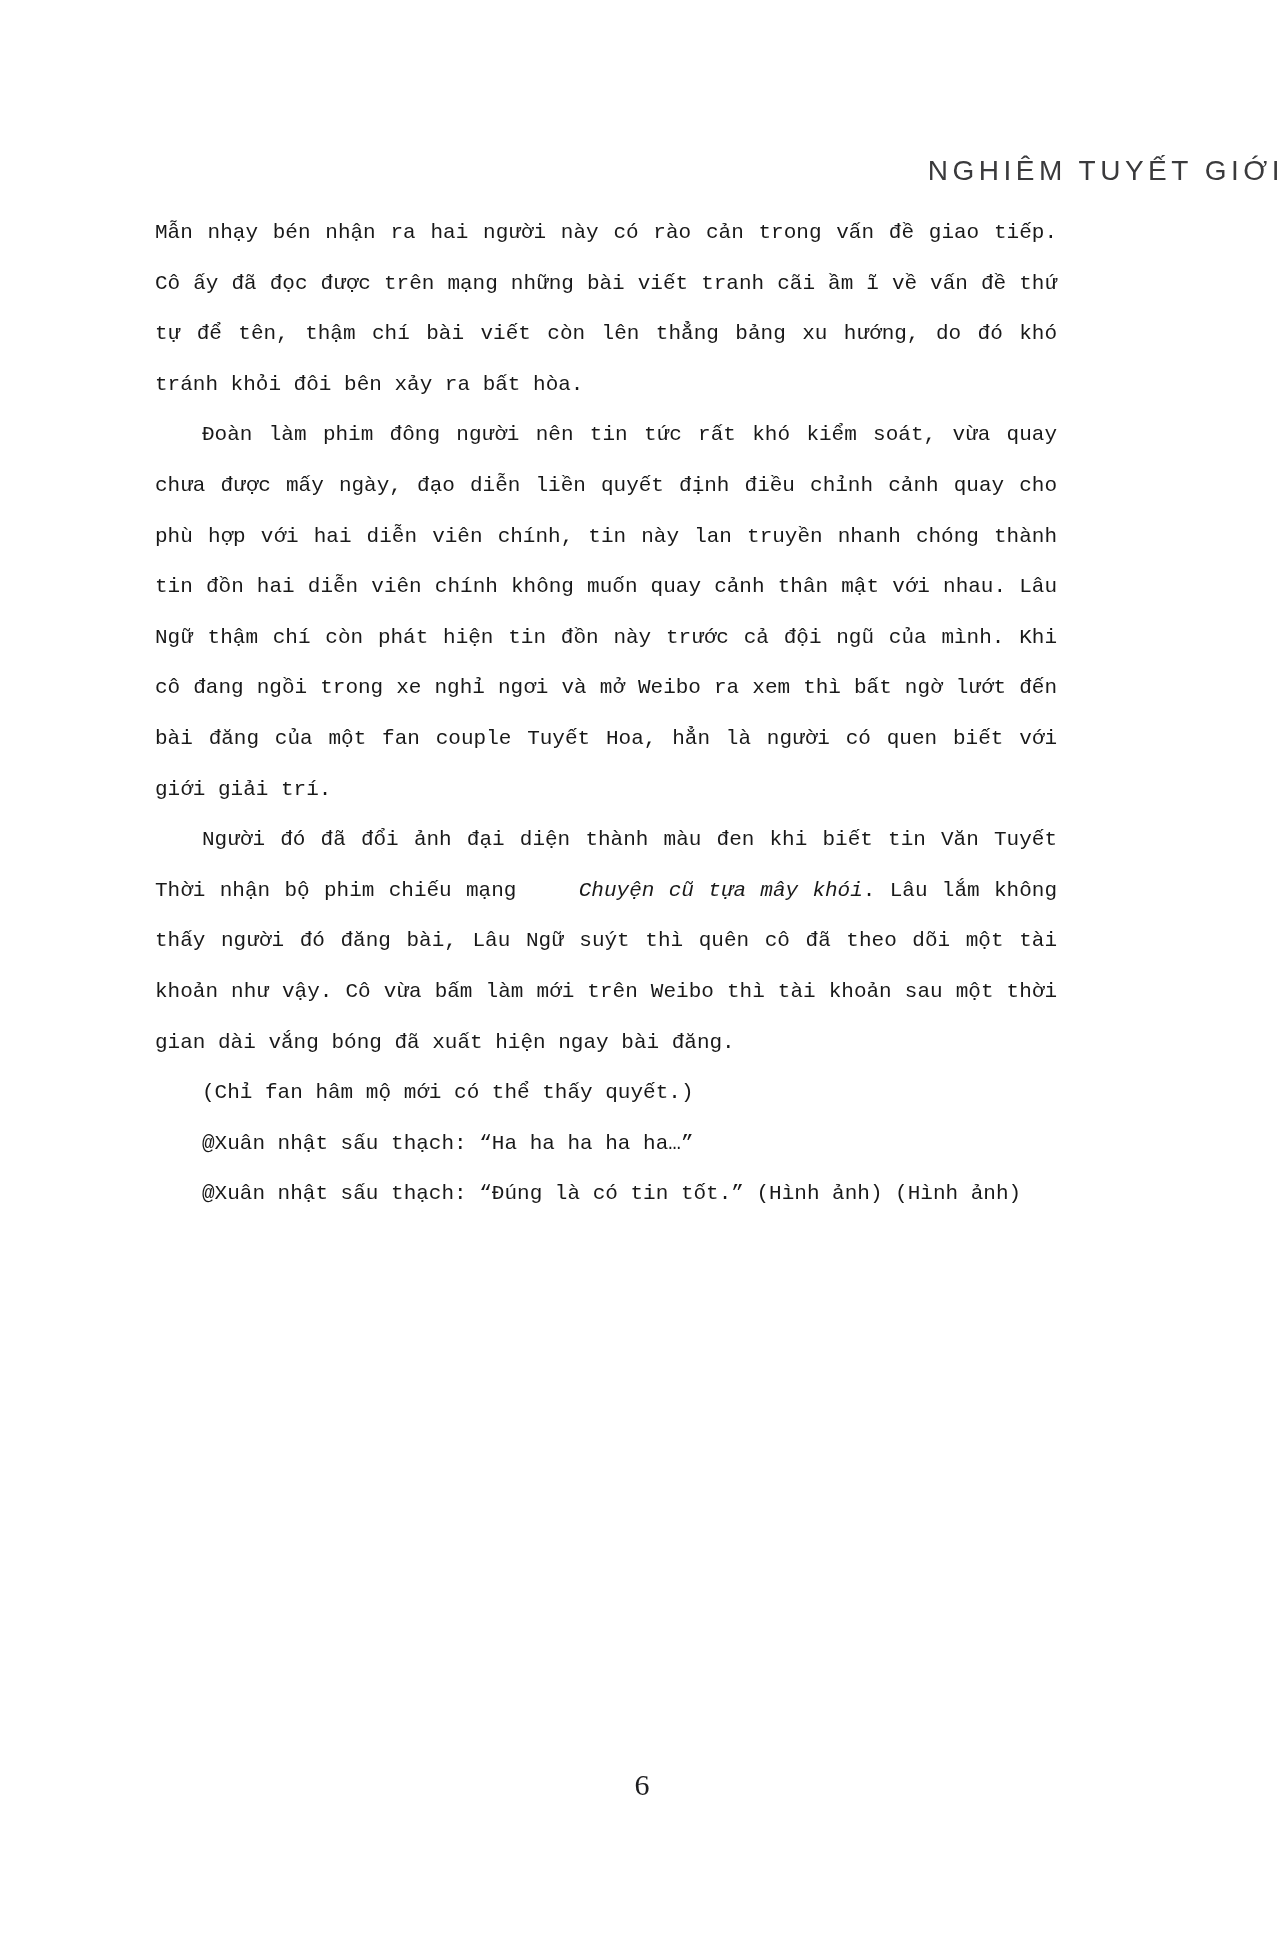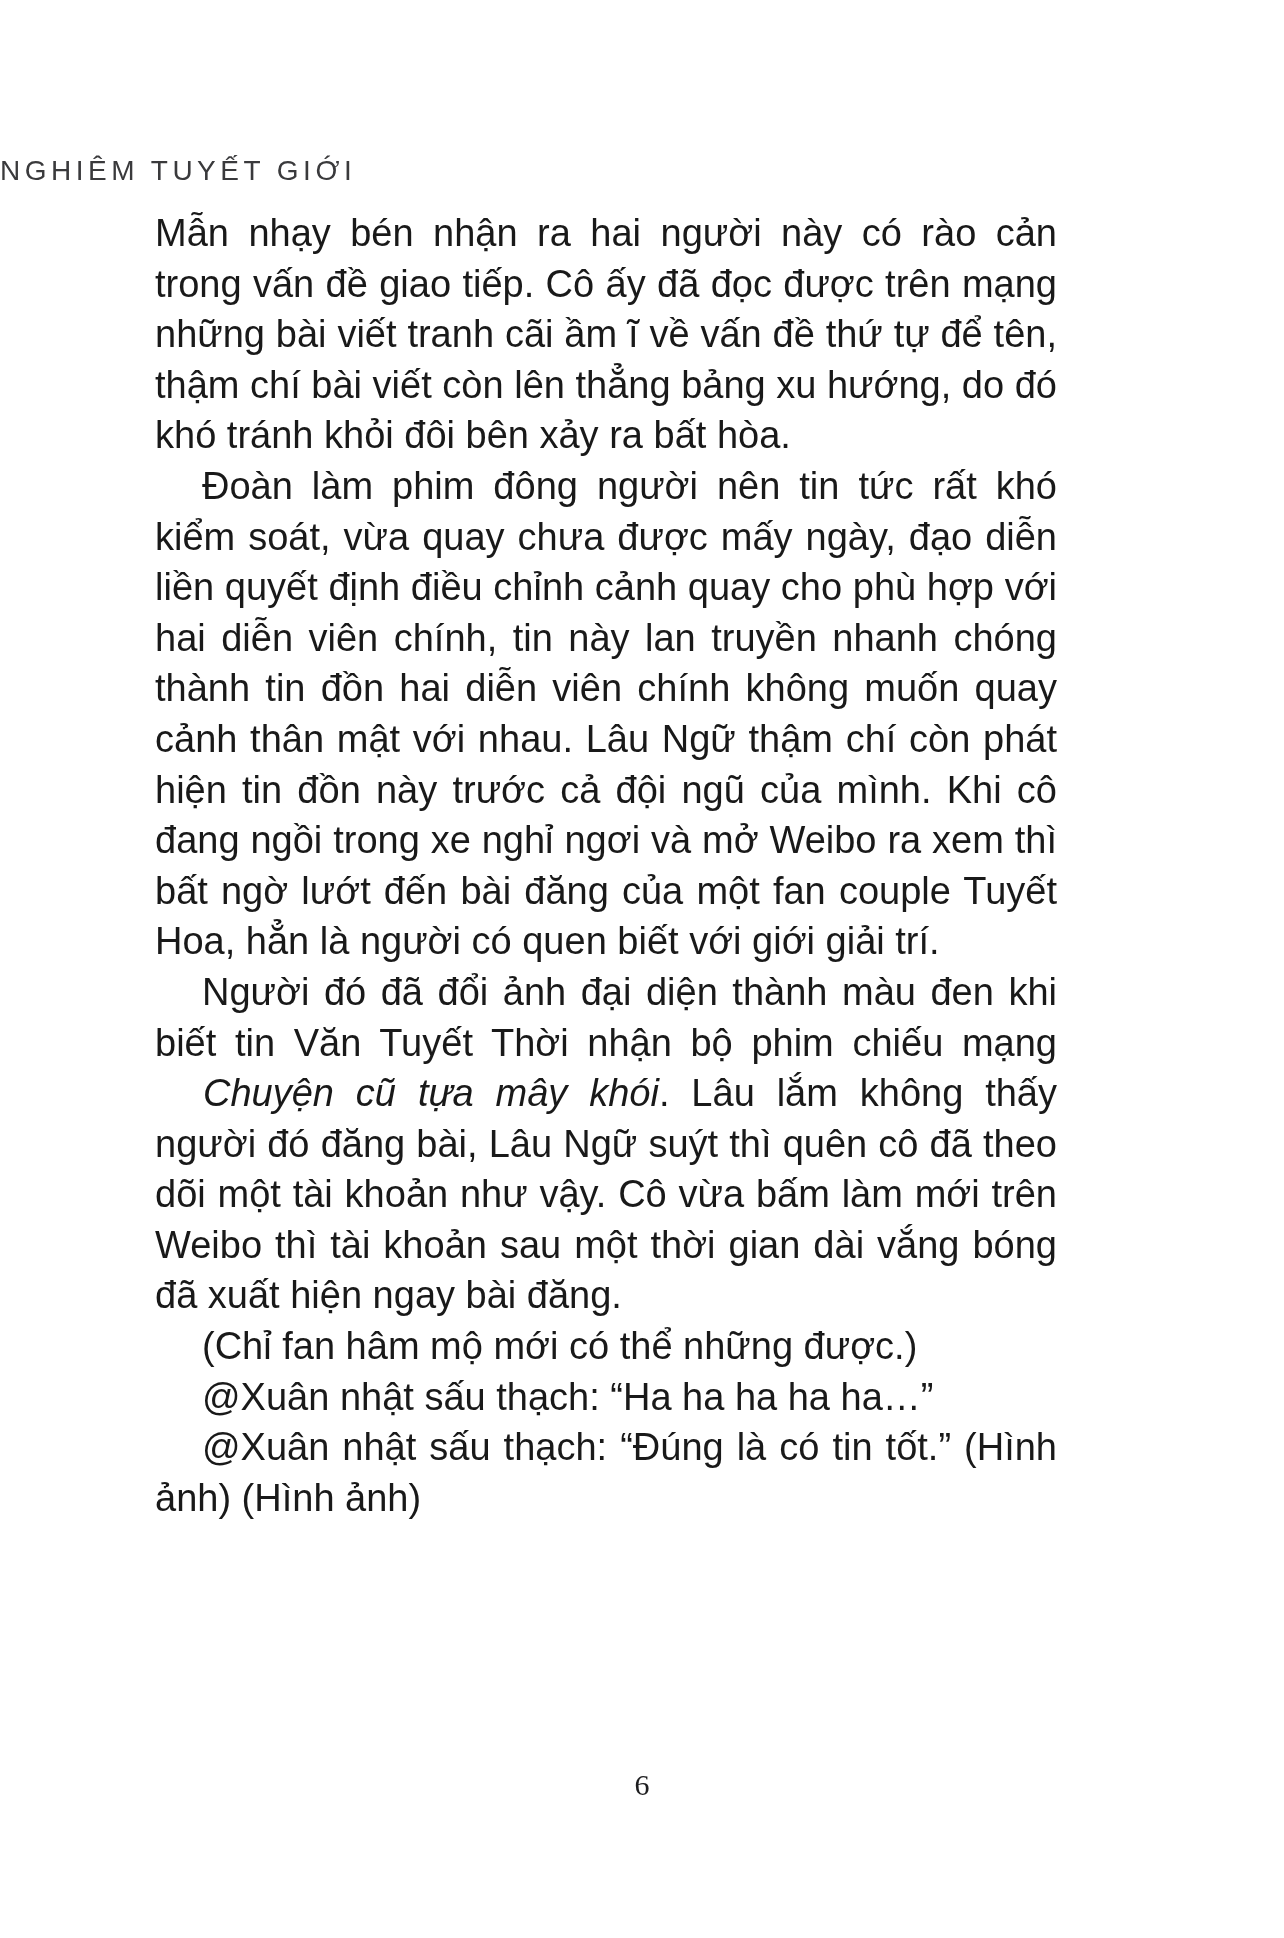--- a/index.html
+++ b/index.html
@@ -16,37 +16,37 @@
     overflow: hidden;
     box-sizing: border-box;
   }
 
   
   .running-header {
     position: absolute;
     top: 155px;
     left: 0;
     width: 1284px;
-    text-align: left;
+    text-align: right;
     font-family: "Liberation Sans", sans-serif;
     font-weight: 300;
     font-size: 28px;
     letter-spacing: 4.5px;
     color: #3a3a3c;
     white-space: nowrap;
   }
 
   
   .text-column {
     position: absolute;
     top: 208px;
     left: 155px;
     width: 902px;
-    font-family: Liberation Sans, sans-serif;
-    font-size: 38px;
+    font-family: Liberation Mono, monospace;
+    font-size: 21px;
     line-height: 50.6px;
     color: #191919;
     text-align: justify;
     text-justify: inter-word;
     -webkit-hyphens: none;
     hyphens: none;
   }
 
   .para {
     margin: 0;
@@ -93,21 +93,21 @@
 
   <div class="text-column">
 
     <p class="para"><span>Mẫn nhạy bén nhận ra hai người này có rào cản trong vấn đề giao tiếp. Cô ấy đã đọc được trên mạng những bài viết tranh cãi ầm ĩ về vấn đề thứ tự để tên, thậm chí bài viết còn lên thẳng bảng xu hướng, do đó khó tránh khỏi đôi bên xảy ra bất hòa.</span></p>
 
 
     <p class="para indent"><span>Đoàn làm phim đông người nên tin tức rất khó kiểm soát, vừa quay chưa được mấy ngày, đạo diễn liền quyết định điều chỉnh cảnh quay cho phù hợp với hai diễn viên chính, tin này lan truyền nhanh chóng thành tin đồn hai diễn viên chính không muốn quay cảnh thân mật với nhau. Lâu Ngữ thậm chí còn phát hiện tin đồn này trước cả đội ngũ của mình. Khi cô đang ngồi trong xe nghỉ ngơi và mở Weibo ra xem thì bất ngờ lướt đến bài đăng của một fan couple Tuyết Hoa, hẳn là người có quen biết với giới giải trí.</span></p>
 
     <p class="para indent"><span>Người đó đã đổi ảnh đại diện thành màu đen khi biết tin Văn Tuyết Thời nhận bộ phim chiếu mạng </span><span class="book-title">Chuyện cũ tựa mây khói</span><span>. Lâu lắm không thấy người đó đăng bài, Lâu Ngữ suýt thì quên cô đã theo dõi một tài khoản như vậy. Cô vừa bấm làm mới trên Weibo thì tài khoản sau một thời gian dài vắng bóng đã xuất hiện ngay bài đăng.</span></p>
 
-    <p class="line"><span>(Chỉ fan hâm mộ mới có thể những được.)</span></p>
+    <p class="line"><span>(Chỉ fan hâm mộ mới có thể thấy quyết.)</span></p>
 
     <p class="line"><span>@Xuân nhật sấu thạch: “Ha ha ha ha ha…”</span></p>
 
 
 
     <p class="para indent"><span>@Xuân nhật sấu thạch: “Đúng là có tin tốt.” (Hình ảnh) (Hình ảnh)</span></p>
 
   </div>
 
   <div class="folio">6</div>

